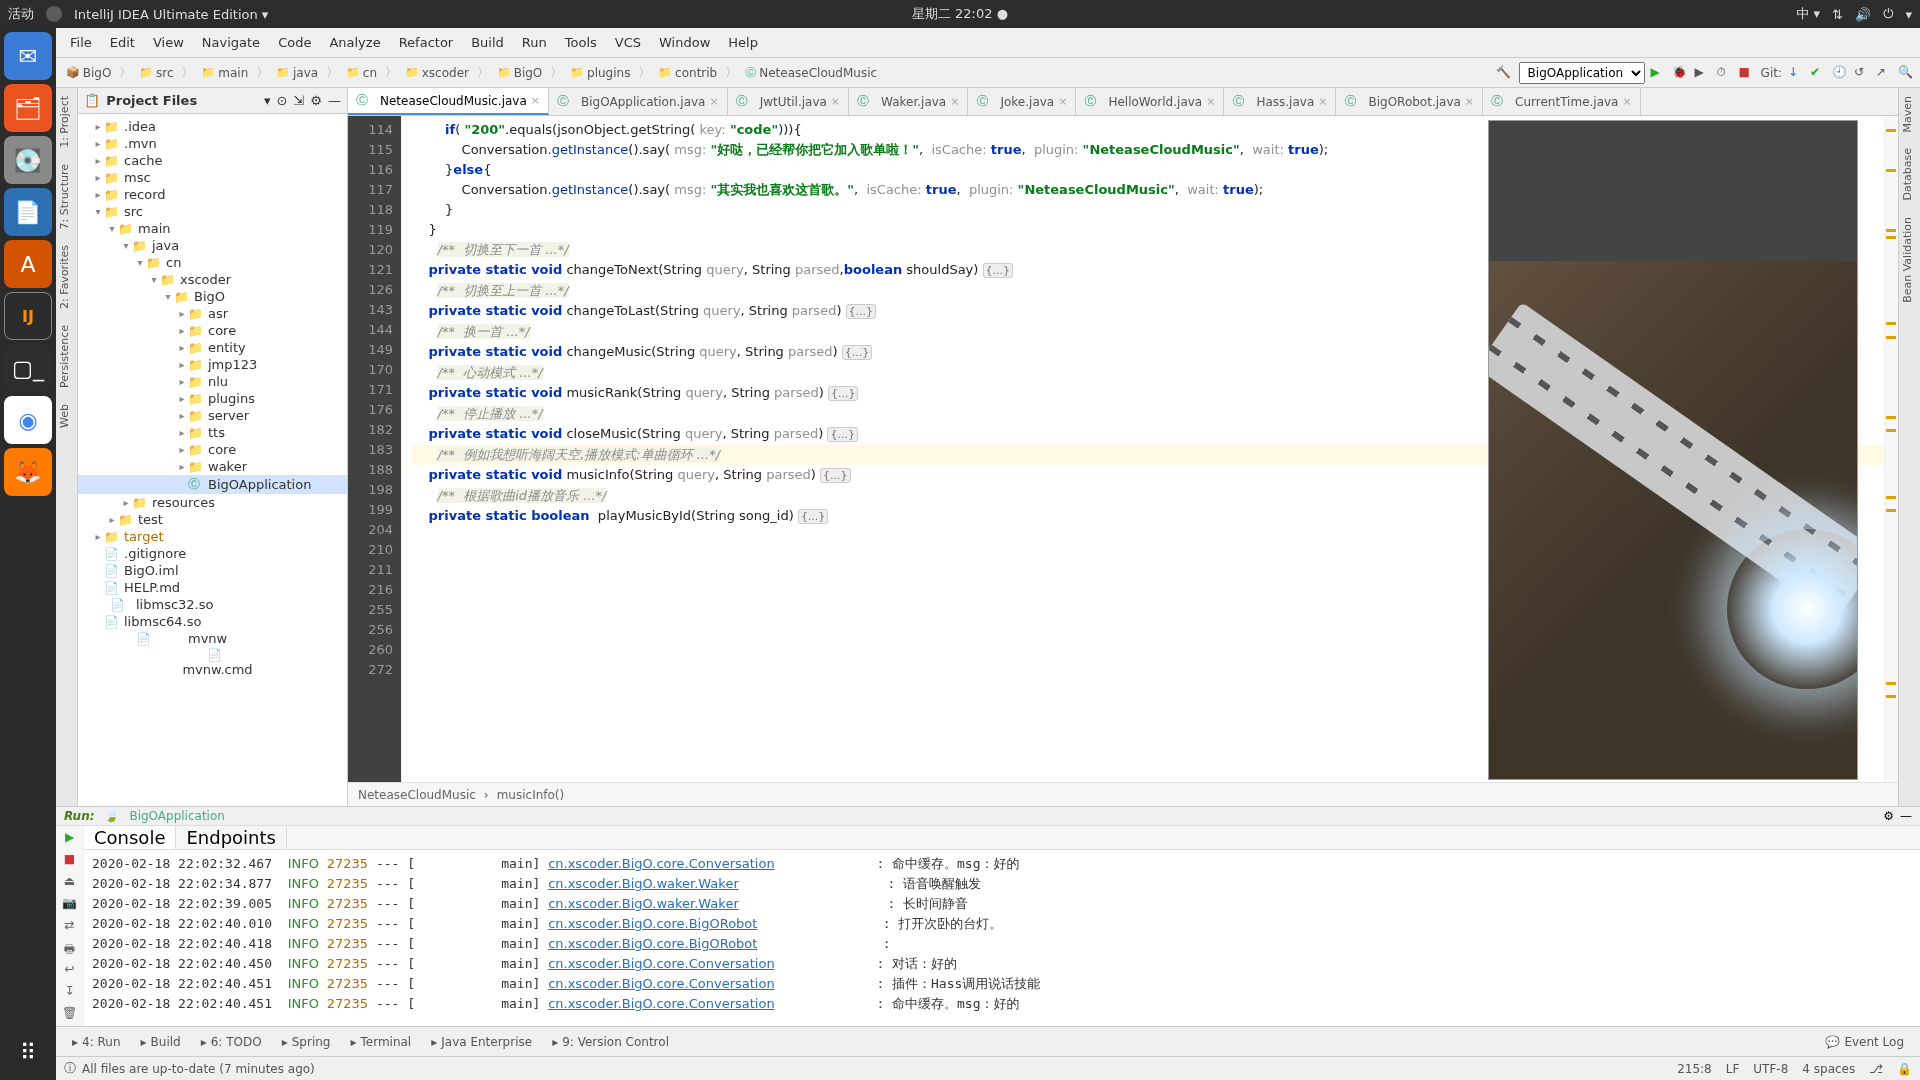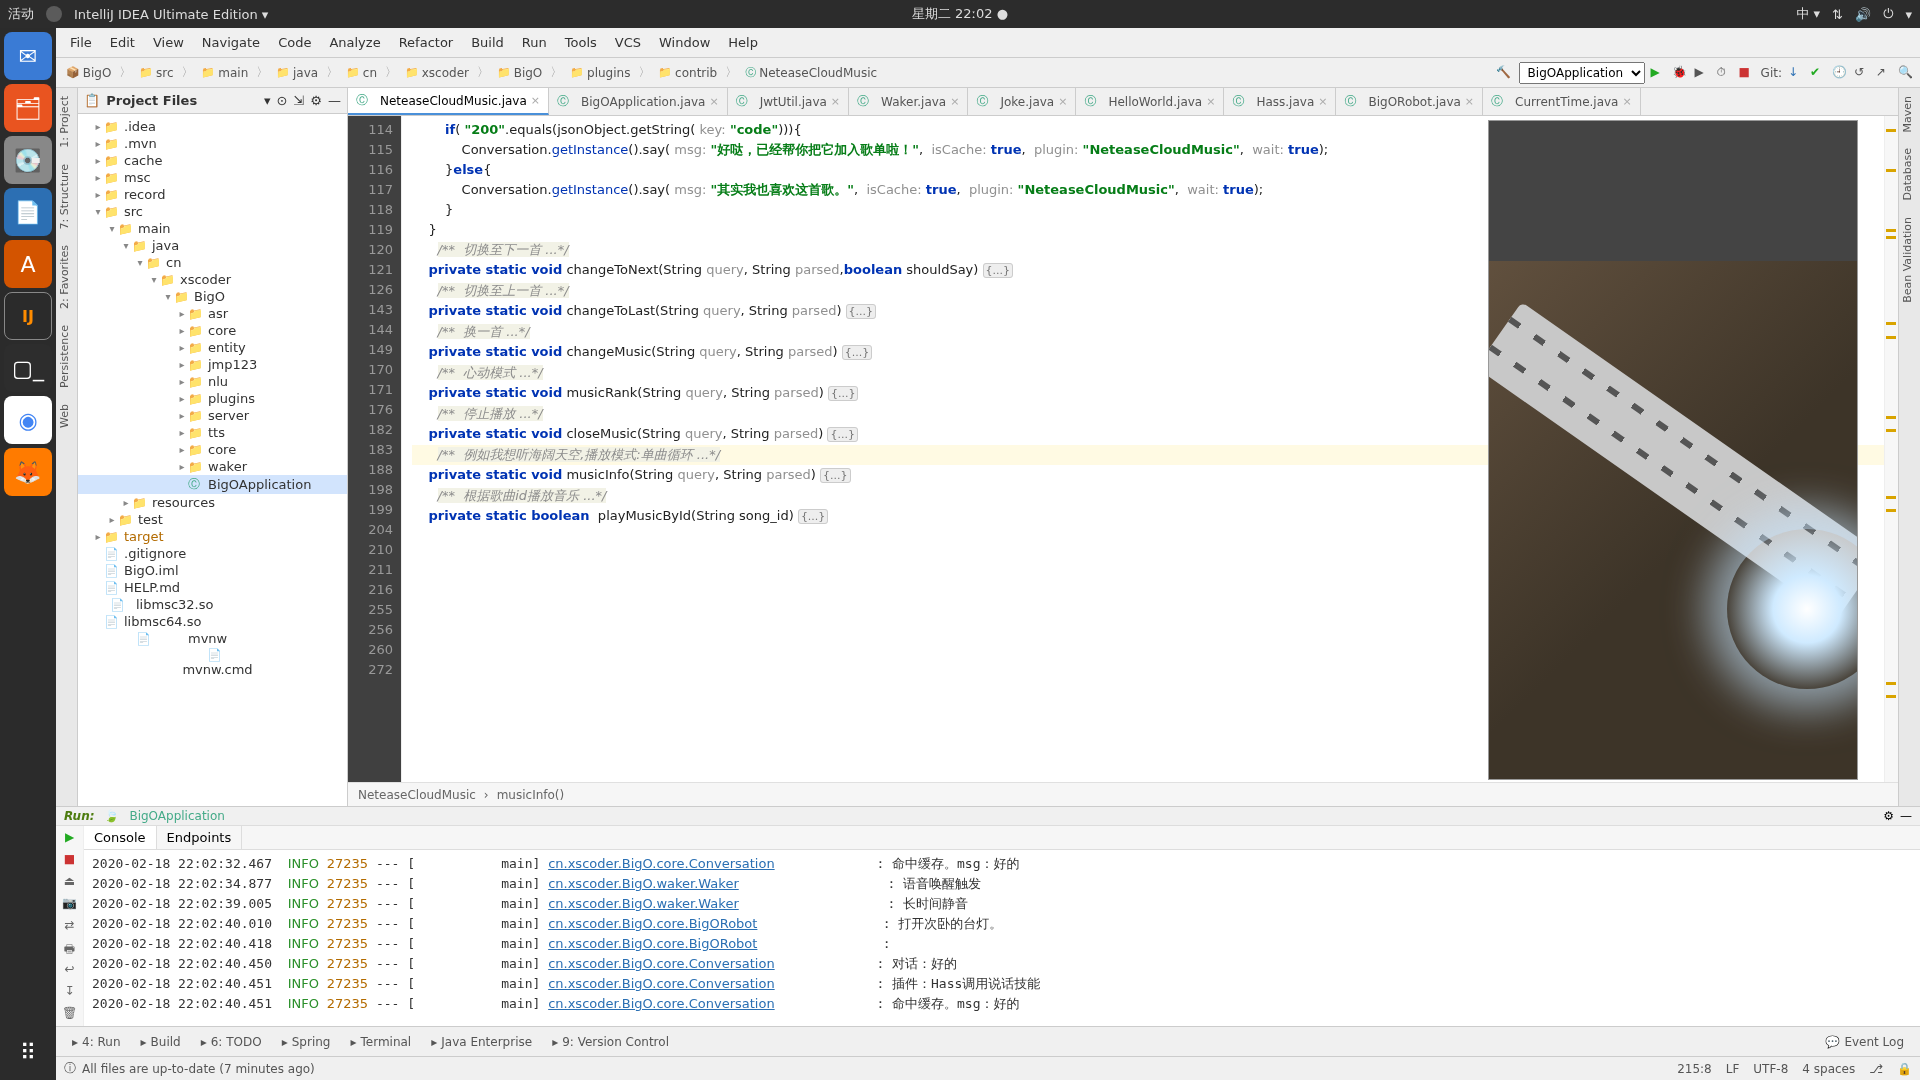--- a/index.html
+++ b/index.html
@@ -100,21 +100,21 @@
 
 .error-stripe { width: 14px; background: #f7f7f7; border-left: 1px solid #eee; position: relative;}
 .stripe-mark { position: absolute; right: 2px; width: 10px; height: 3px; background: #d9a400;}
   
 
 .run-panel { height: 220px; background: #fff; border-top: 1px solid #ccc; display: flex; flex-direction: column; font-size: 12px; }
 .run-header { height: 24px; background: #f0f0f0; display: flex; align-items: center; padding: 0 8px; gap: 10px; border-bottom: 1px solid #ddd;}
 .run-header .title { font-weight: bold; color: #4d7c0f; font-style: italic;}
 .run-header .conf { color: #4a8; }
 .run-header .right { margin-left: auto; display: flex; gap: 6px; }
-.run-tabs { height: 24px; display: flex; align-items: stretch; background: #f6f6f6; border-bottom: 1px solid #ddd; font-size: 13px; }
+.run-tabs { height: 24px; display: flex; align-items: stretch; background: #f6f6f6; border-bottom: 1px solid #ddd; font-size: 18px; }
 .run-tab { padding: 3px 10px; border-right: 1px solid #ddd; cursor: pointer; display:flex;align-items:center;gap:4px;}
 .run-tab.active { background: #fff; }
 .run-body { flex: 1; display: flex; }
 .run-gutter { width: 28px; background: #f6f6f6; border-right: 1px solid #eee; display: flex; flex-direction: column; align-items: center; padding: 4px 0; gap: 6px;}
 .run-gutter span { width: 16px; height: 16px; font-size: 12px; color: #666; text-align: center;}
 .run-gutter .stop { color: #c33; }
 .run-gutter .run { color: #2a2; }
 .console { flex: 1; font-family: "DejaVu Sans Mono", monospace; font-size: 13px; padding: 4px 8px; line-height: 20px; overflow: auto; white-space: pre; color: #333;}
 .console .info { color: #2a8f2a; }
 .console .pid { color: #b36b00; }

